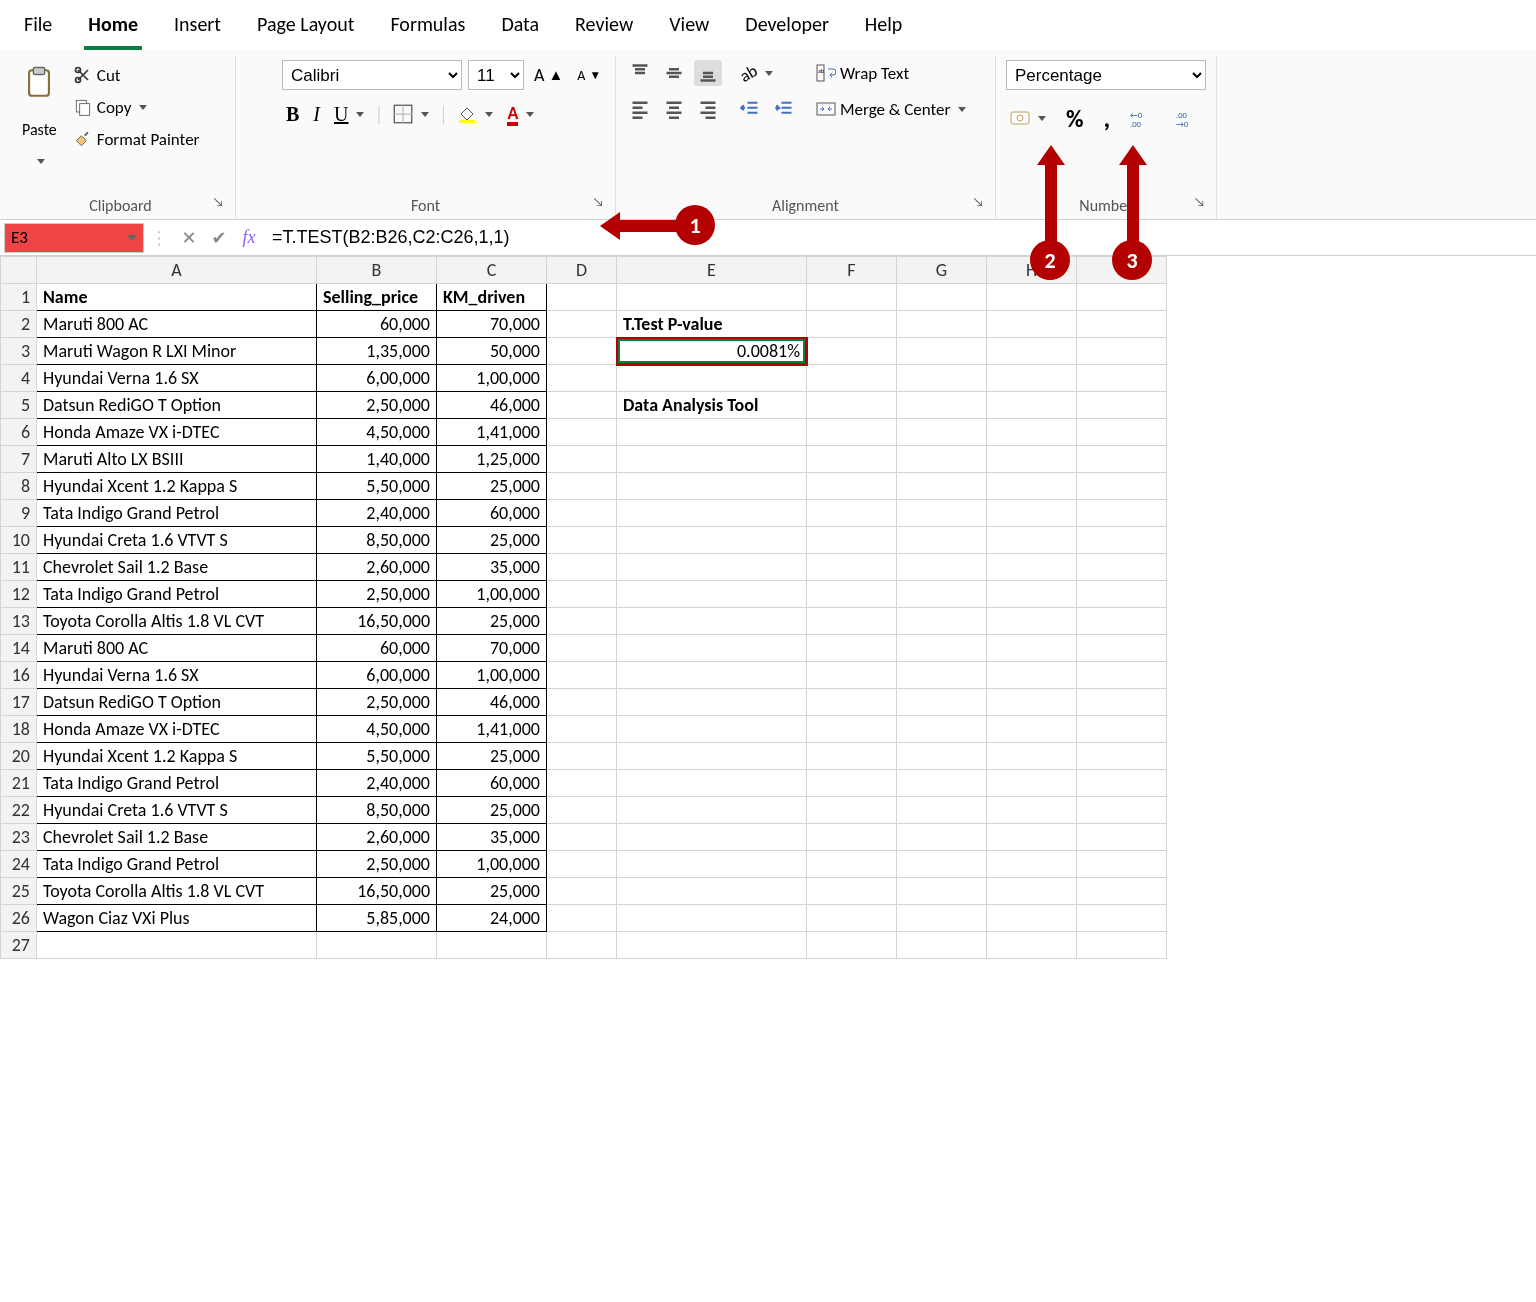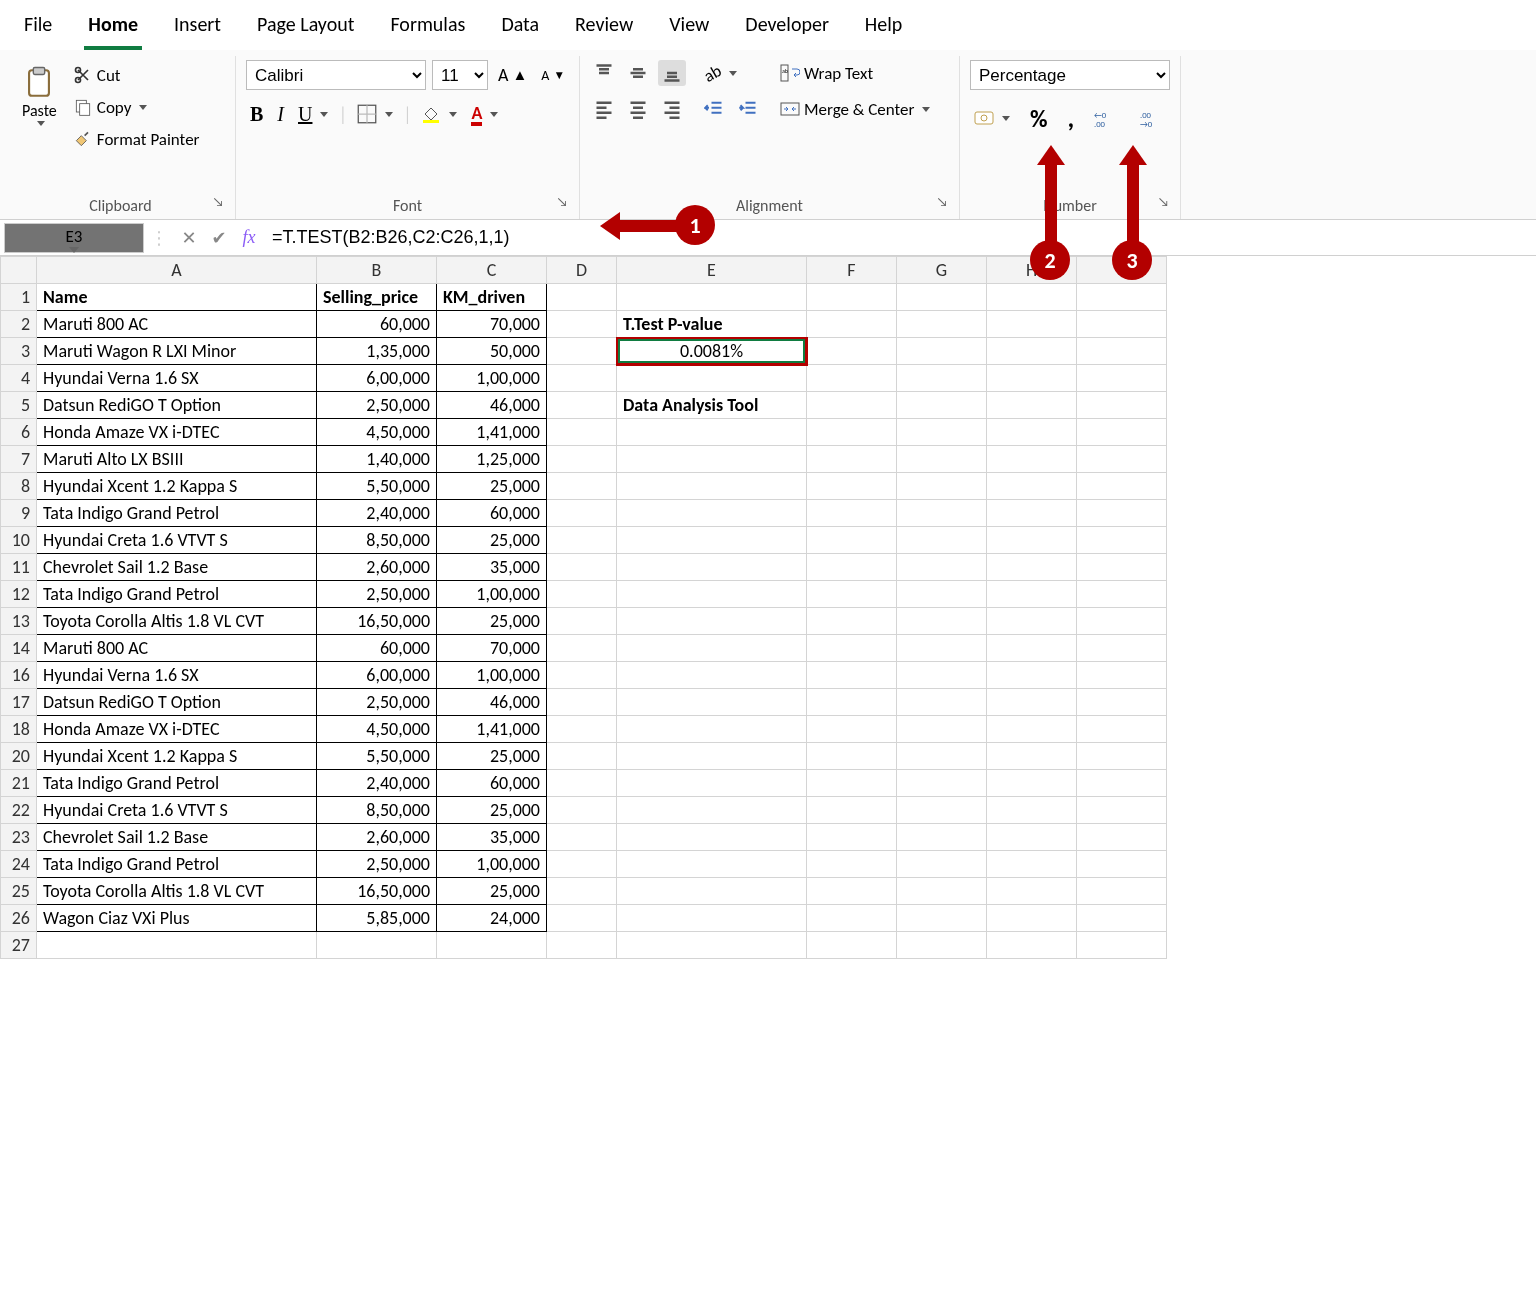--- a/index.html
+++ b/index.html
@@ -50,21 +50,21 @@
   }
   .group-label .launcher {
     position: absolute; right: -2px; top: 0;
     width: 18px; height: 18px;
     font-size: 13px; color: #666;
     cursor: pointer;
   }
   .big-btn {
     display: flex; flex-direction: column; align-items: center;
     padding: 6px 6px; cursor: pointer; border-radius: 4px;
-    font-size: 16px; gap: 1px;
+    font-size: 16px; gap: 20px;
   }
   .stack { display: flex; flex-direction: column; gap: 6px; }
   .row { display: flex; align-items: center; gap: 6px; }
   .mini-btn {
     padding: 2px 4px; cursor: pointer; border-radius: 3px;
     display: inline-flex; align-items: center; gap: 4px;
     min-height: 26px;
   }
   .dd::after {
     content: ""; display: inline-block;
@@ -83,21 +83,21 @@
   
   .fbar {
     display: flex; align-items: center;
     border-bottom: 1px solid #d0d0d0;
     height: 36px; background: #fff;
   }
   .namebox {
     width: 140px; border: 1px solid #ccc; height: 30px;
     margin: 2px 0 2px 4px; padding: 2px 6px;
     font-size: 17px; display: flex; align-items: center;
-    justify-content: space-between; background: #737373; flex-direction: column;
+    justify-content: space-between; background: #ef4444;
   }
   .namebox .dd-tri {
     border-left: 5px solid transparent;
     border-right: 5px solid transparent;
     border-top: 6px solid #666;
   }
   .fbar-btn {
     width: 30px; text-align: center; color: #888;
     cursor: pointer; font-size: 18px;
   }
@@ -133,21 +133,21 @@
   .colF,.colG,.colH,.colI { width: 90px; }
   
   td.data-border { border: 1px solid #000 !important; }
   td.hdr { font-weight: 700; margin-left: 48px; }
   td.num { text-align: right; }
   td.lefttxt { text-align: left; }
   
   td.selected {
     outline: 3px solid #b30000;
     outline-offset: -2px;
-    text-align: center;
+    text-align: right;
     background: #fff;
     position: relative;
   }
   td.selected::after{
     content:"";
     position:absolute;
     inset:1px;
     border:2px solid #107c41;
     pointer-events:none;
   }
@@ -240,21 +240,21 @@
                 <path d="M14 8l4-4" stroke="#555" stroke-width="2"></path>
               </svg>
           <span>Format Painter</span>
         </div>
       </div>
     </div>
     <div class="group-label"><span>Clipboard</span><span class="launcher">↘</span></div>
   </div>
 
   <div class="group" style="min-width:330px;">
-    <div class="group-body stack" style="gap:10px; width:100%;">
+    <div class="group-body stack" style="gap:10px; width:100%;margin-left:36px;">
       <div class="row">
         <select class="ribbon-combo" style="width:180px;">
           <option>Calibri</option>
         </select>
         <select class="ribbon-combo" style="width:56px;">
           <option>11</option>
         </select>
         <span class="mini-btn" style="font-size:18px;">A<sup>▲</sup></span>
         <span class="mini-btn" style="font-size:14px;">A<sup>▼</sup></span>
       </div>

